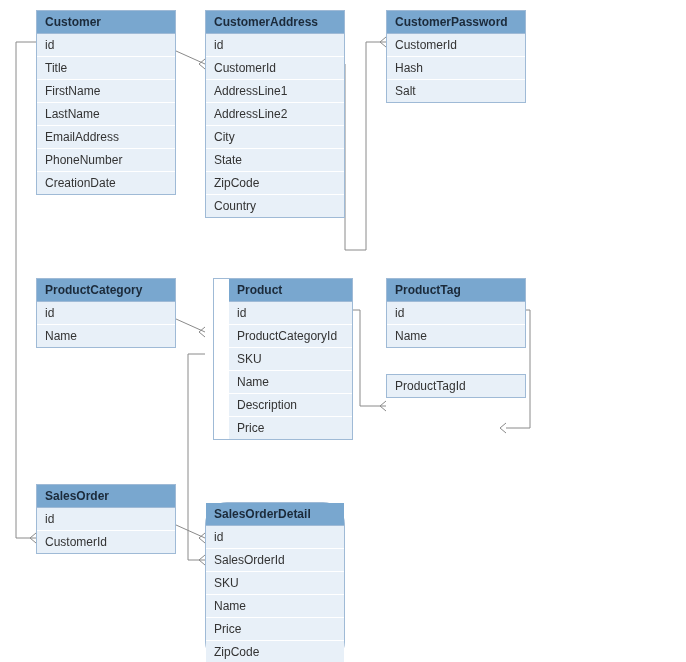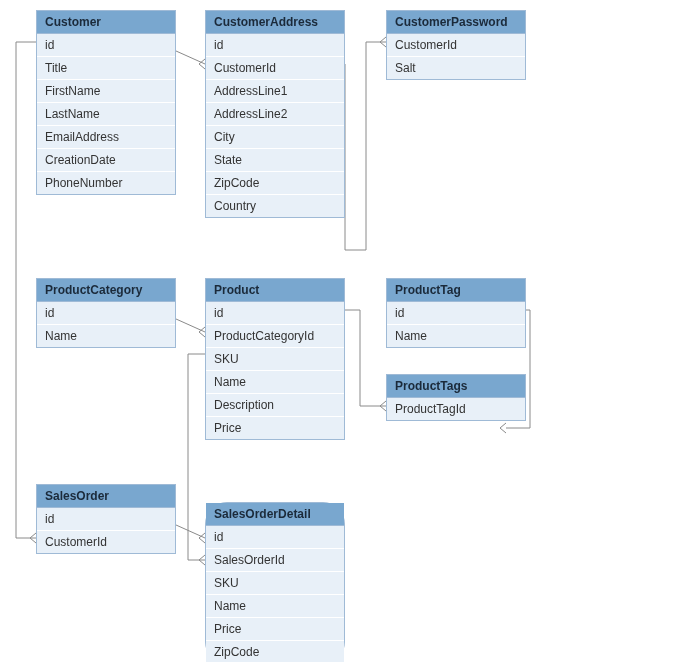--- a/index.html
+++ b/index.html
@@ -87,60 +87,60 @@
 </svg>
 
 <div id="entities">
     <div class="entity" style="left: 36px; top: 10px;">
       <div class="entity-header">Customer</div>
       <div class="entity-row">id</div>
       <div class="entity-row">Title</div>
       <div class="entity-row">FirstName</div>
       <div class="entity-row">LastName</div>
       <div class="entity-row">EmailAddress</div>
+      <div class="entity-row">PhoneNumber</div>
       <div class="entity-row">CreationDate</div>
-      <div class="entity-row">PhoneNumber</div>
     </div>
     <div class="entity" style="left: 205px; top: 10px;">
       <div class="entity-header">CustomerAddress</div>
       <div class="entity-row">id</div>
       <div class="entity-row">CustomerId</div>
       <div class="entity-row">AddressLine1</div>
       <div class="entity-row">AddressLine2</div>
       <div class="entity-row">City</div>
       <div class="entity-row">State</div>
       <div class="entity-row">ZipCode</div>
       <div class="entity-row">Country</div>
     </div>
     <div class="entity" style="left: 386px; top: 10px;">
       <div class="entity-header">CustomerPassword</div>
       <div class="entity-row">CustomerId</div>
+      <div class="entity-row">Hash</div>
       <div class="entity-row">Salt</div>
     </div>
     <div class="entity" style="left: 36px; top: 278px;">
       <div class="entity-header">ProductCategory</div>
       <div class="entity-row">id</div>
       <div class="entity-row">Name</div>
     </div>
-    <div class="entity" style="left: 205px; top: 278px;">
+    <div class="entity" style="left: 213px; top: 278px; padding-left: 15px;">
       <div class="entity-header">Product</div>
       <div class="entity-row">id</div>
       <div class="entity-row">ProductCategoryId</div>
       <div class="entity-row">SKU</div>
       <div class="entity-row">Name</div>
       <div class="entity-row">Description</div>
       <div class="entity-row">Price</div>
     </div>
     <div class="entity" style="left: 386px; top: 278px;">
       <div class="entity-header">ProductTag</div>
       <div class="entity-row">id</div>
       <div class="entity-row">Name</div>
     </div>
     <div class="entity" style="left: 386px; top: 374px;">
-      <div class="entity-header">ProductTags</div>
       <div class="entity-row">ProductTagId</div>
     </div>
     <div class="entity" style="left: 36px; top: 484px;">
       <div class="entity-header">SalesOrder</div>
       <div class="entity-row">id</div>
       <div class="entity-row">CustomerId</div>
     </div>
     <div class="entity" style="left: 205px; top: 502px; border-radius: 22px;">
       <div class="entity-header">SalesOrderDetail</div>
       <div class="entity-row">id</div>

